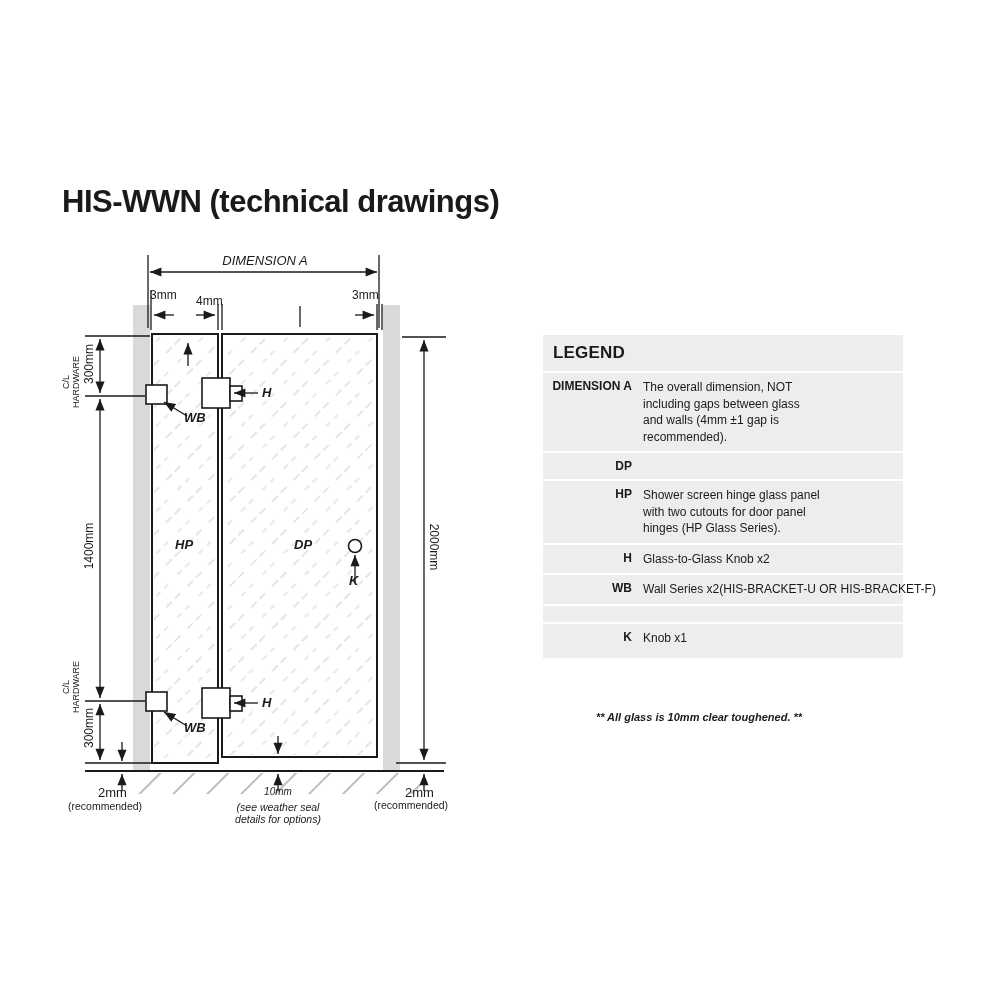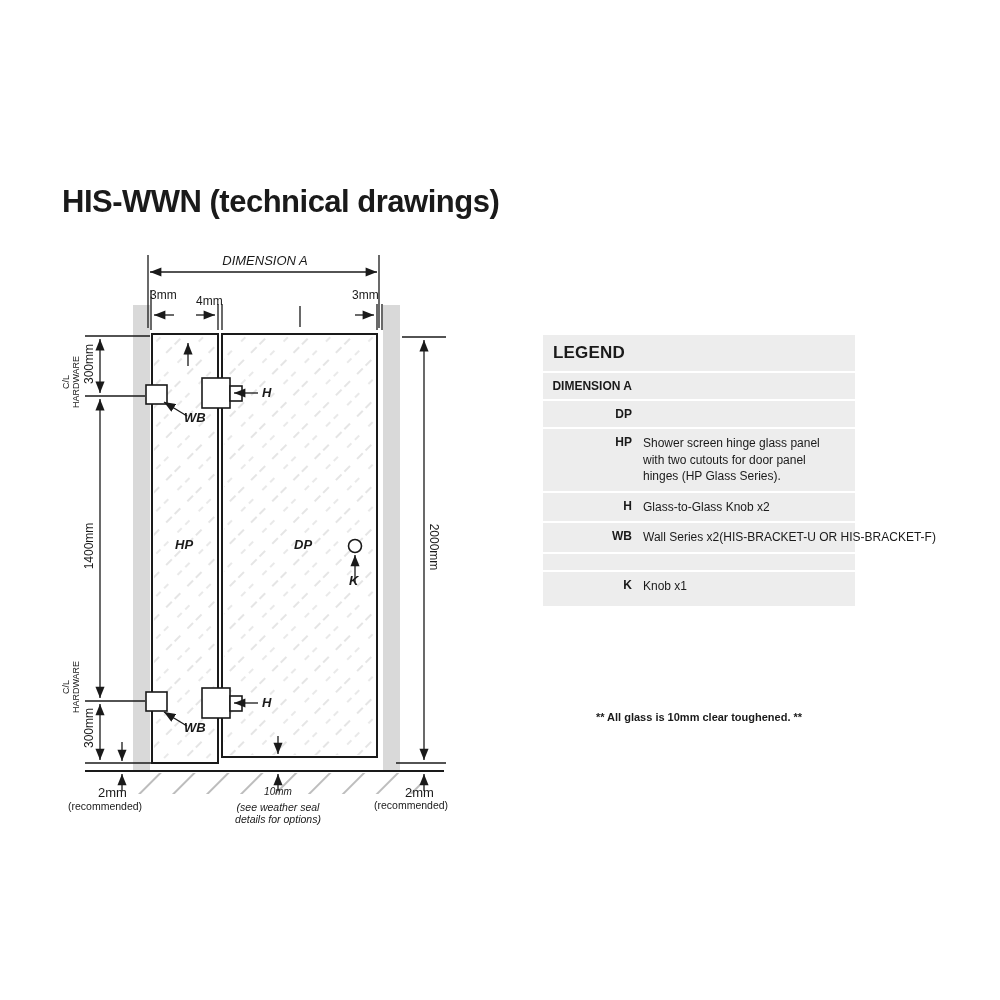--- a/index.html
+++ b/index.html
@@ -30,29 +30,29 @@
   .it{font-style:italic;}
   .bi{font-weight:bold;font-style:italic;font-size:13px;}
   .rotccw{transform:rotate(-90deg);transform-origin:center;text-align:center;white-space:nowrap;}
   .rotcw{transform:rotate(90deg);transform-origin:center;text-align:center;white-space:nowrap;}
   .tiny{font-size:9px;line-height:1.15;}
   .note{font-size:10.5px;}
   .preline{white-space:pre-line;}
   .ctr{text-align:center;}
 
   
-  .legend{position:absolute;left:543px;top:335px;width:312px;
+  .legend{position:absolute;left:543px;top:335px;width:360px;
     background:var(--legend_bg);font-size:12px;}
   .legend .hdr{font-size:17px;font-weight:bold;padding:8px 0 8px 10px;letter-spacing:0.2px;}
   .lrow{display:flex;border-top:2px solid #fff;padding:6px 0 6px 0;min-height:18px;}
   .lterm{width:100px;flex:0 0 100px;text-align:right;font-weight:bold;padding-right:11px;}
   .ldesc{flex:1;line-height:1.38;white-space:pre-line;}
   .lrow.nowrap .ldesc{white-space:nowrap;overflow:visible;}
   .footnote{position:absolute;left:543px;top:711px;width:312px;text-align:center;
-    font-size:11px;font-weight:bold;}
+    font-size:11px;font-weight:bold;font-style:italic;}
 </style>
 </head>
 <body>
 
 <div id="stage">
 
   <h1 class="title">HIS-WWN (technical drawings)</h1>
 
   <svg class="draw" viewBox="0 0 1000 1000" xmlns="http://www.w3.org/2000/svg">
     <defs>
@@ -194,20 +194,24 @@
 details for options)</div>
 
   <div class="lbl" style="left:405px;top:786px;font-size:13px;position:absolute;">2mm</div>
   <div class="lbl note" style="left:374px;top:800px;position:absolute;">(recommended)</div>
 
   <div class="legend">
     <div class="hdr">LEGEND</div>
 
     <div class="lrow">
       <div class="lterm">DIMENSION A</div>
+      <div class="ldesc">The overall dimension, NOT
+including gaps between glass
+and walls (4mm ±1 gap is
+recommended).</div>
     </div>
     <div class="lrow">
       <div class="lterm">DP</div>
     </div>
     <div class="lrow">
       <div class="lterm">HP</div>
       <div class="ldesc">Shower screen hinge glass panel
 with two cutouts for door panel
 hinges (HP Glass Series).</div>
     </div>

